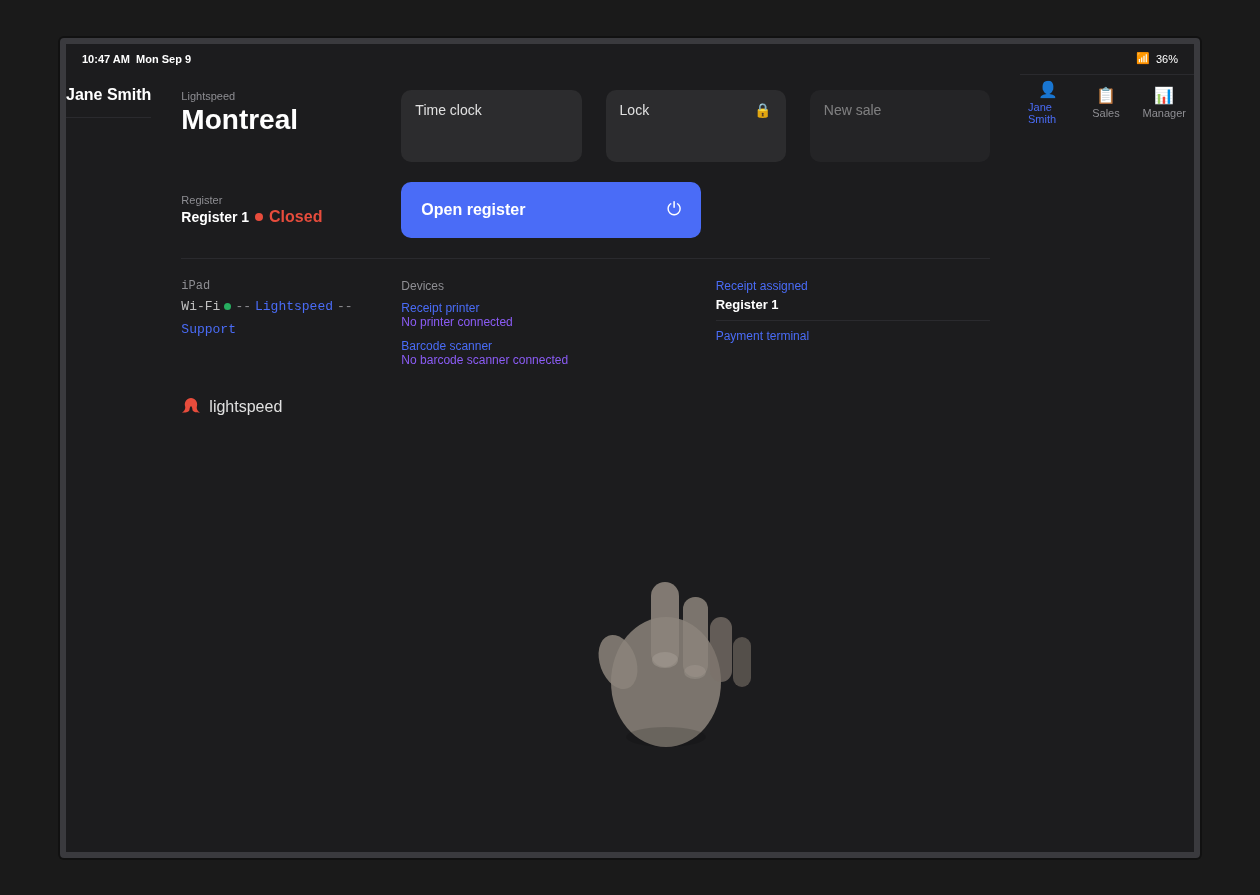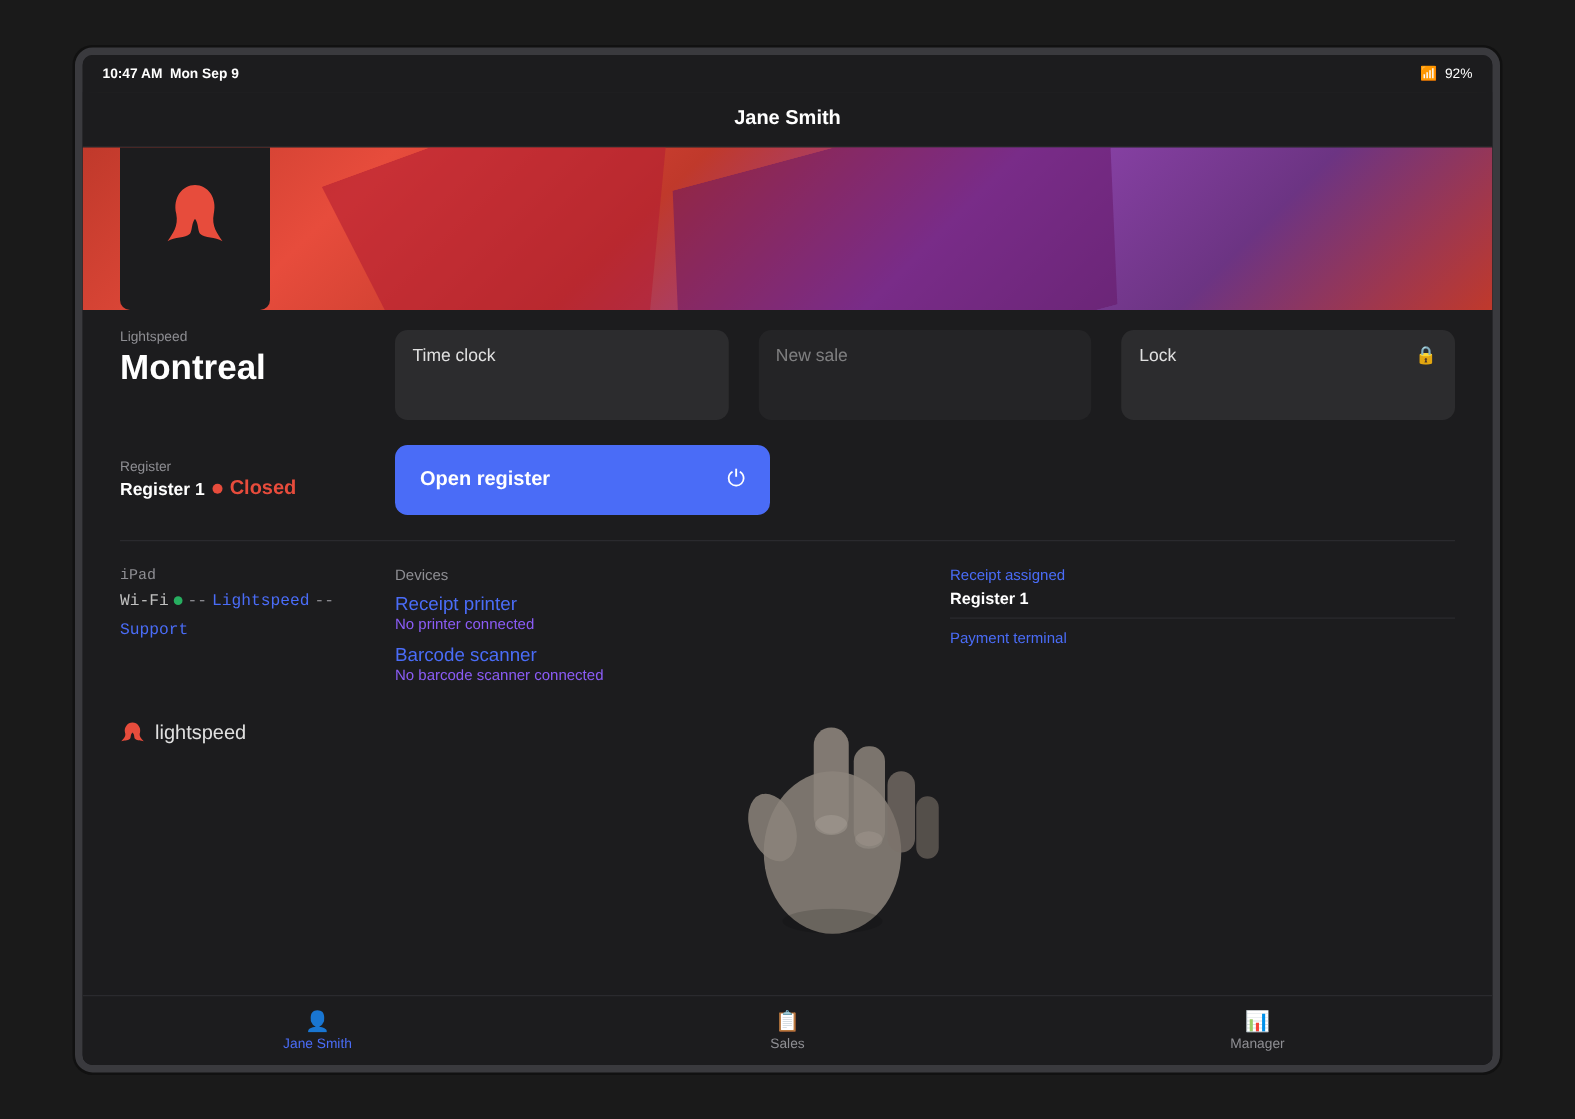--- a/index.html
+++ b/index.html
@@ -11,21 +11,21 @@
       align-items: center;
       justify-content: center;
       font-family: -apple-system, BlinkMacSystemFont, 'SF Pro Display', 'Helvetica Neue', Arial, sans-serif;
       overflow: hidden;
     }
 
     .tablet-frame {
       width: 1140px;
       height: 820px;
       background: #2a2a2e;
-      border-radius: 14px;
+      border-radius: 4px;
       border: 6px solid #3a3a3e;
       box-shadow: 0 0 0 2px #111, inset 0 0 20px rgba(0,0,0,0.5);
       position: relative;
       display: flex;
       flex-direction: column;
       overflow: hidden;
     }
 
     .tablet-button-left {
       position: absolute;
@@ -75,21 +75,20 @@
     .wifi-icon, .signal-icon, .battery-icon {
       font-size: 11px;
       color: #fff;
     }
 
     
     .screen {
       background: #1c1c1e;
       flex: 1;
       display: flex;
-      flex-direction: column;
       overflow: hidden;
     }
 
     
     .top-bar {
       background: #1c1c1e;
       height: 44px;
       display: flex;
       align-items: center;
       justify-content: center;
@@ -357,21 +356,21 @@
       font-size: 12px;
       color: #8e8e93;
       margin-bottom: 8px;
     }
 
     .device-item {
       margin-bottom: 10px;
     }
 
     .device-name {
-      font-size: 15px;
+      font-size: 12px;
       color: #4a6cf7;
       cursor: pointer;
     }
 
     .device-status {
       font-size: 12px;
       color: #8b5cf6;
     }
 
     .register-assigned-col {
@@ -482,21 +481,21 @@
 <div class="tablet-frame">
   <div class="tablet-button-left"></div>
   <div class="tablet-button-right"></div>
 
   <div class="status-bar">
     <div class="status-time">
       <span>10:47 AM</span>&nbsp;&nbsp;<span>Mon Sep 9</span>
     </div>
     <div class="status-right">
       <span class="wifi-icon">📶</span>
-      <span class="battery-icon">92%</span>
+      <span class="battery-icon">36%</span>
     </div>
   </div>
 
   <div class="screen">
 
     <div class="top-bar">
       <span class="top-bar-title">Jane Smith</span>
     </div>
 
     <div class="hero-banner">
@@ -511,26 +510,26 @@
 
       <div class="location-section">
         <div class="location-info">
           <div class="location-label">Lightspeed</div>
           <div class="location-name">Montreal</div>
         </div>
         <div class="action-buttons">
           <button class="action-btn">
             <span class="action-btn-label">Time clock</span>
           </button>
-          <button class="action-btn disabled">
-            <span class="action-btn-label">New sale</span>
-          </button>
           <button class="action-btn">
             <span class="action-btn-label">Lock</span>
             <span class="action-btn-icon">🔒</span>
+          </button>
+          <button class="action-btn disabled">
+            <span class="action-btn-label">New sale</span>
           </button>
         </div>
       </div>
 
       <div class="register-section">
         <div class="register-info">
           <div class="register-label">Register</div>
           <div class="register-name-row">
             <span class="register-name">Register 1</span>
             <span class="status-dot"></span>

